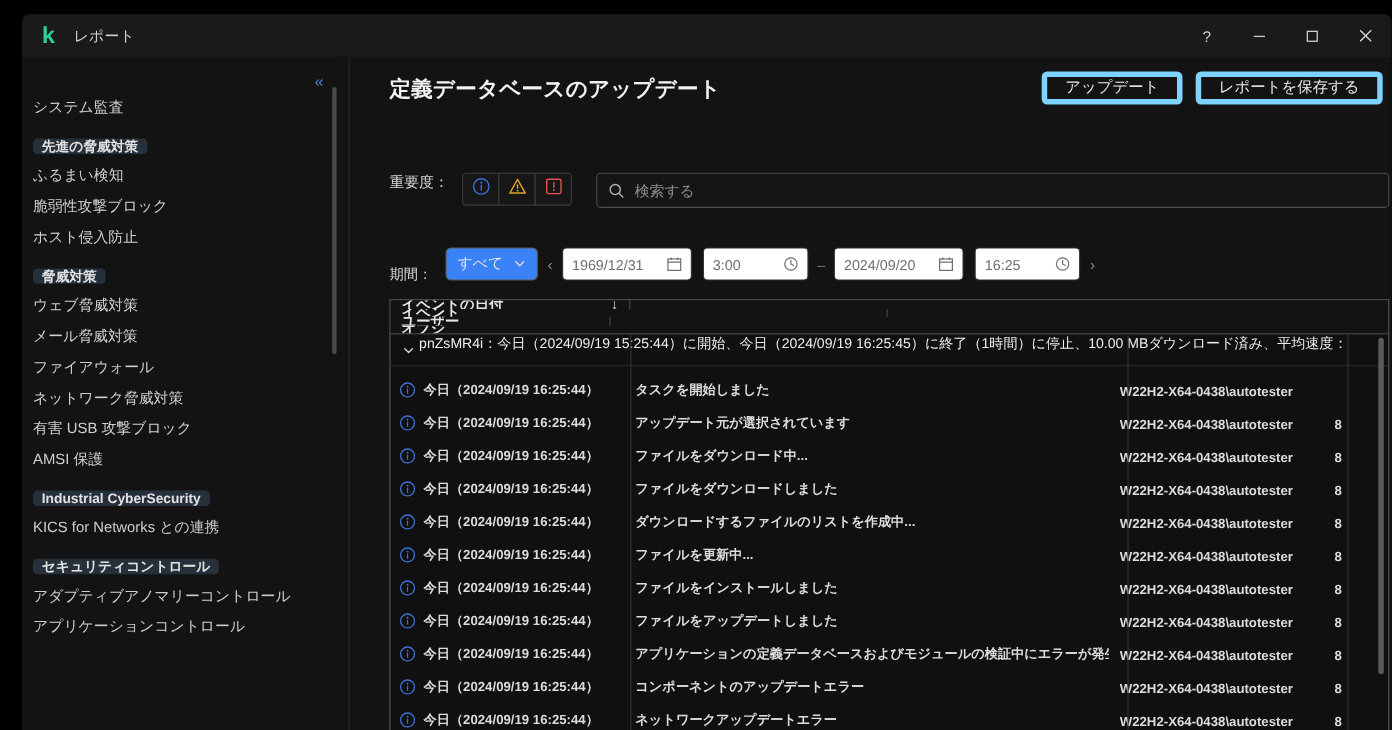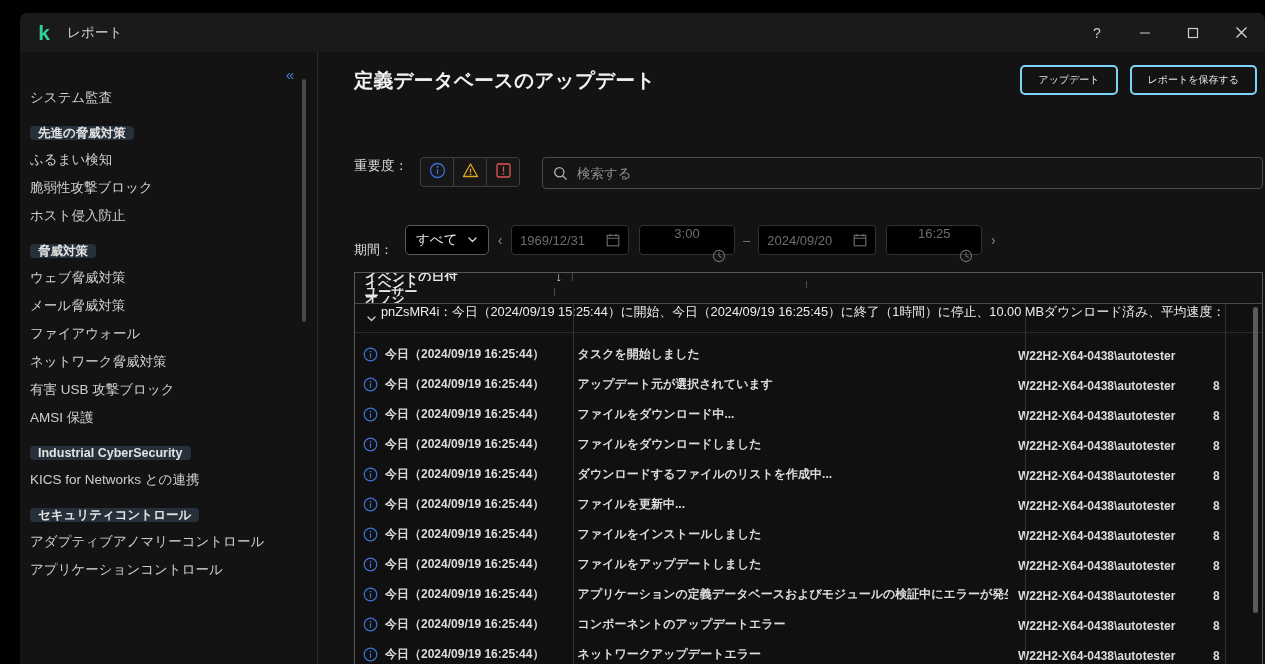--- a/index.html
+++ b/index.html
@@ -93,23 +93,23 @@
     position: absolute; left: 0; top: 0; width: 100%;
     height: 56px; display: flex; align-items: center;
     padding: 0 15px 0 36px;
   }
   .page-title {
     color: #f2f2f2; font-size: 19.5px; font-weight: bold;
     letter-spacing: .3px;
   }
   .head-actions { margin-left: auto; display: flex; gap: 12px; }
   .btn-outline {
-    border: 2px solid #7dd3fc; border-radius: 5px;
+    border: 5px solid #7dd3fc; border-radius: 5px;
     background: transparent; color: #e8e8e8;
-    font-size: 10px; padding: 0 16px; height: 30px;
+    font-size: 14px; padding: 0 16px; height: 30px;
     display: flex; align-items: center; cursor: pointer;
     font-family: inherit; white-space: nowrap;
   }
   
   .filter-row {
     position: absolute; left: 36px; top: 105px;
     width: 909px; height: 32px;
     display: flex; 
   }
   .filter-label {
@@ -139,37 +139,37 @@
   .search-box input::placeholder { color: #8e8e8e; }
   
   .period-row {
     position: absolute; left: 36px; top: 172px;
     height: 32px; display: flex; align-items: center;
   }
   .period-label { color: #d8d8d8; font-size: 13px; margin-right: 12px; white-space: nowrap; margin-top: 20px; }
   .select-pill {
     height: 30px; min-width: 84px; padding: 0 10px;
     border: 1px solid #5a5a5a; border-radius: 5px;
-    background: #000000; color: #e8e8e8; font-size: 13.5px;
+    background: #3b82f6; color: #e8e8e8; font-size: 13.5px;
     display: flex; align-items: center; justify-content: space-between;
     gap: 8px; cursor: pointer;
   }
   .arrow-nav {
     width: 22px; height: 30px; display: flex;
     align-items: center; justify-content: center;
     color: #8a8a8a; font-size: 14px; cursor: pointer;
   }
   .date-field {
     height: 30px; border: 1px solid #333333; border-radius: 4px;
-    background: #000000; display: flex; align-items: center;
+    background: #ffffff; display: flex; align-items: center;
     padding: 0 8px; gap: 8px; cursor: default;
   }
   .date-field .dtxt { color: #6e6e6e; font-size: 13px; white-space: nowrap; }
   .dw { width: 118px; }
-  .tw { width: 96px; flex-direction: column; }
+  .tw { width: 96px; }
   .dash { color: #7a7a7a; margin: 0 8px; font-size: 13px; }
   
   .table-wrap {
     position: absolute; left: 36px; top: 220px;
     width: 909px; height: 408px;
     border: 1px solid #585858;
     background: #101010;
     overflow: hidden;
   }
   .thead {

